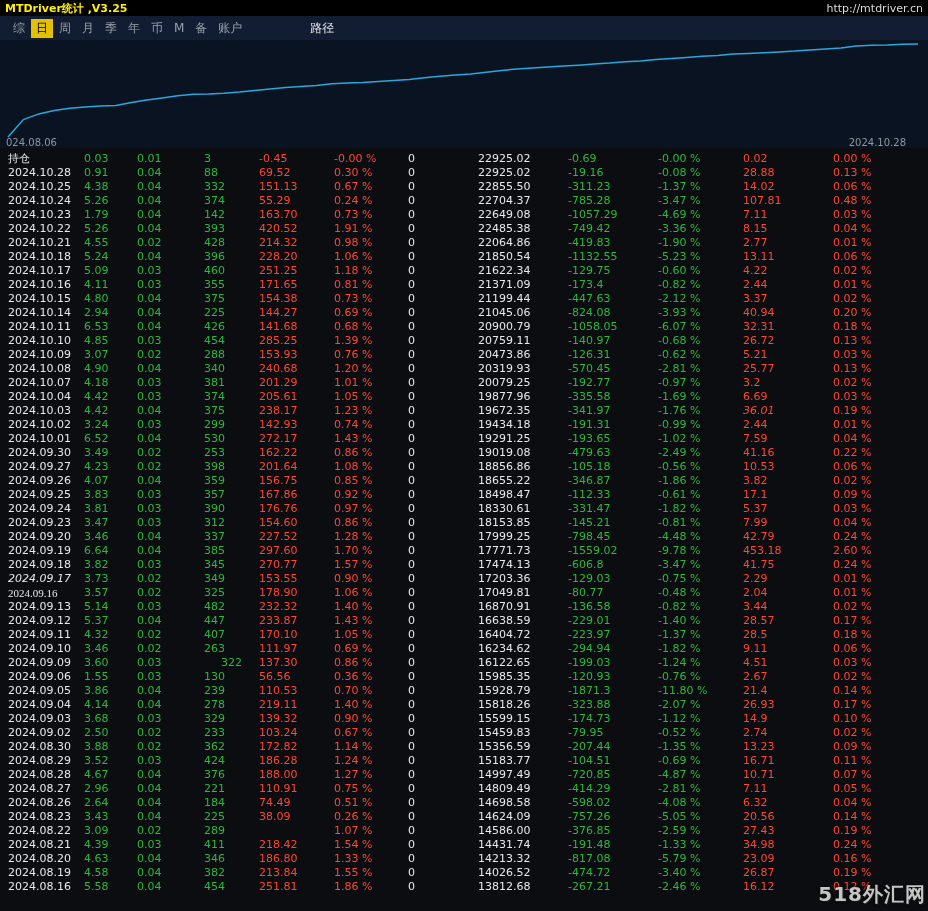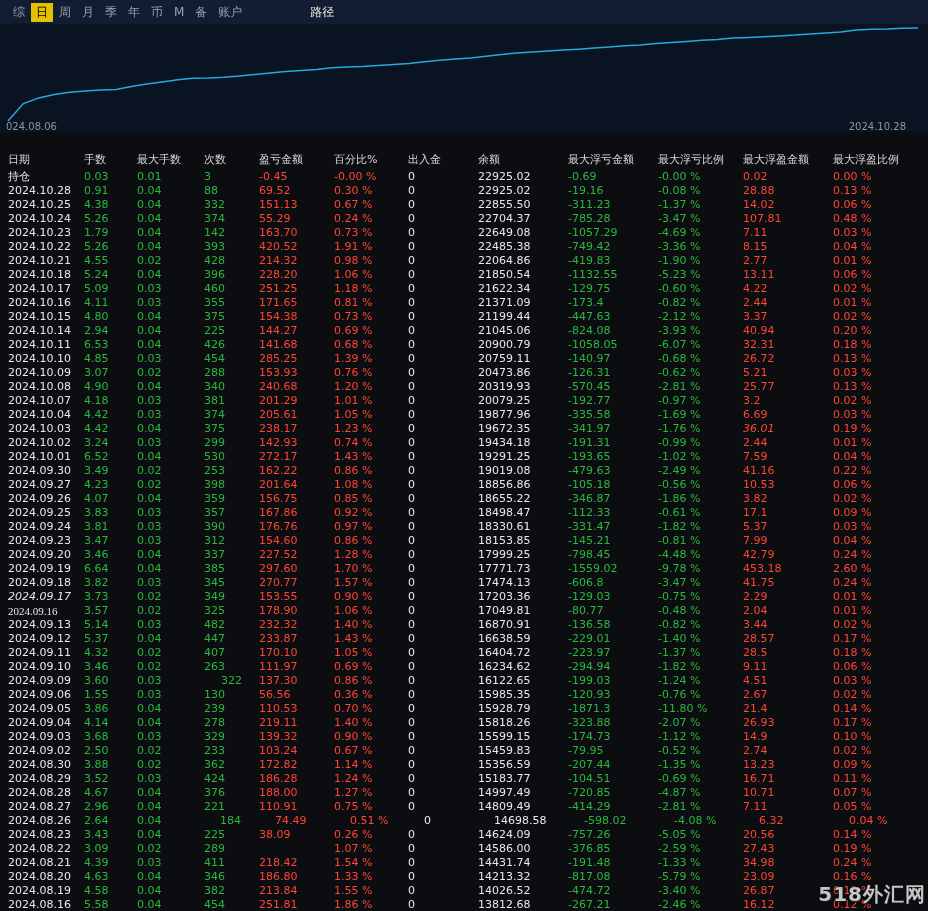--- a/index.html
+++ b/index.html
@@ -34,49 +34,39 @@
 
   .watermark { position:absolute; right:2px; bottom:3px; font-size:20px; font-weight:bold;
                color:#cfcfcf; opacity:0.95; letter-spacing:1px;
                text-shadow:0 0 3px #000, 1px 1px 0 #222; }
 </style>
 </head>
 <body>
 
 <div id="screen">
 
+  <div class="titlebar">
+    <span class="app-title">MTDriver统计 ,V3.25</span>
+    <span class="app-url">http://mtdriver.cn</span>
+  </div>
 
   <div class="menubar">
     <span id="menu-items"><span class="menu-item">综</span><span class="menu-item active">日</span><span class="menu-item">周</span><span class="menu-item">月</span><span class="menu-item">季</span><span class="menu-item">年</span><span class="menu-item">币</span><span class="menu-item">M</span><span class="menu-item">备</span><span class="menu-item">账户</span></span>
     <span class="menu-path">路径</span>
   </div>
 
   <div class="chart">
     <svg id="chart-svg" viewBox="0 0 928 108" preserveAspectRatio="none">
         <polyline points="8.0,97.0 23.4,79.6 38.8,73.9 54.3,70.5 69.7,68.3 85.1,66.9 100.5,66.1 116.0,65.5 131.4,62.4 146.8,60.0 162.2,58.0 177.7,55.7 193.1,54.2 208.5,53.9 223.9,53.2 239.4,52.1 254.8,50.5 270.2,48.9 285.6,47.4 301.1,46.6 316.5,45.5 331.9,43.7 347.3,42.9 362.7,42.5 378.2,41.5 393.6,40.6 409.0,39.4 424.4,37.8 439.9,36.2 455.3,35.0 470.7,34.0 486.1,32.3 501.6,30.4 517.0,29.0 532.4,28.1 547.8,27.1 563.3,26.1 578.7,25.2 594.1,24.0 609.5,23.1 624.9,21.7 640.4,20.9 655.8,19.6 671.2,18.5 686.6,17.5 702.1,16.3 717.5,15.5 732.9,14.1 748.3,13.4 763.8,12.7 779.2,11.9 794.6,11.1 810.0,9.9 825.5,8.9 840.9,7.9 856.3,6.0 871.7,5.2 887.2,5.0 902.6,4.3 918.0,4.0" fill="none" stroke="#29a8dc" stroke-width="1.5"></polyline>
       </svg>
     <span class="axis-label left">024.08.06</span>
     <span class="axis-label right">2024.10.28</span>
   </div>
 
   <div class="table" id="stats-table">
-      <div class="trow thead">
-        <span class="cell c-head" style="width: 76px;">日期</span>
-        <span class="cell c-head" style="width: 53px;">手数</span>
-        <span class="cell c-head" style="width: 67px;">最大手数</span>
-        <span class="cell c-head" style="width: 55px;">次数</span>
-        <span class="cell c-head" style="width: 75px;">盈亏金额</span>
-        <span class="cell c-head" style="width: 74px;">百分比%</span>
-        <span class="cell c-head" style="width: 70px;">出入金</span>
-        <span class="cell c-head" style="width: 90px;">余额</span>
-        <span class="cell c-head" style="width: 90px;">最大浮亏金额</span>
-        <span class="cell c-head" style="width: 85px;">最大浮亏比例</span>
-        <span class="cell c-head" style="width: 90px;">最大浮盈金额</span>
-        <span class="cell c-head" style="width: 85px;">最大浮盈比例</span>
-      </div>
       <div class="trow">
         <span class="cell c-white" style="width: 76px;">持仓</span>
         <span class="cell c-green" style="width: 53px;">0.03</span>
         <span class="cell c-green" style="width: 67px;">0.01</span>
         <span class="cell c-green" style="width: 55px;">3</span>
         <span class="cell c-red" style="width: 75px;">-0.45</span>
         <span class="cell c-red" style="width: 74px;">-0.00 %</span>
         <span class="cell c-white" style="width: 70px;">0</span>
         <span class="cell c-white" style="width: 90px;">22925.02</span>
         <span class="cell c-green" style="width: 90px;">-0.69</span>
@@ -711,21 +701,21 @@
         <span class="cell c-white" style="width: 90px;">14809.49</span>
         <span class="cell c-green" style="width: 90px;">-414.29</span>
         <span class="cell c-green" style="width: 85px;">-2.81 %</span>
         <span class="cell c-red" style="width: 90px;">7.11</span>
         <span class="cell c-red" style="width: 85px;">0.05 %</span>
       </div>
       <div class="trow">
         <span class="cell c-white" style="width: 76px;">2024.08.26</span>
         <span class="cell c-green" style="width: 53px;">2.64</span>
         <span class="cell c-green" style="width: 67px;">0.04</span>
-        <span class="cell c-green" style="width: 55px; margin-left: 16px;">184</span>
+        <span class="cell c-green" style="width: 55px;">184</span>
         <span class="cell c-red" style="width: 75px;">74.49</span>
         <span class="cell c-red" style="width: 74px;">0.51 %</span>
         <span class="cell c-white" style="width: 70px;">0</span>
         <span class="cell c-white" style="width: 90px;">14698.58</span>
         <span class="cell c-green" style="width: 90px;">-598.02</span>
         <span class="cell c-green" style="width: 85px;">-4.08 %</span>
         <span class="cell c-red" style="width: 90px;">6.32</span>
         <span class="cell c-red" style="width: 85px;">0.04 %</span>
       </div>
       <div class="trow">

